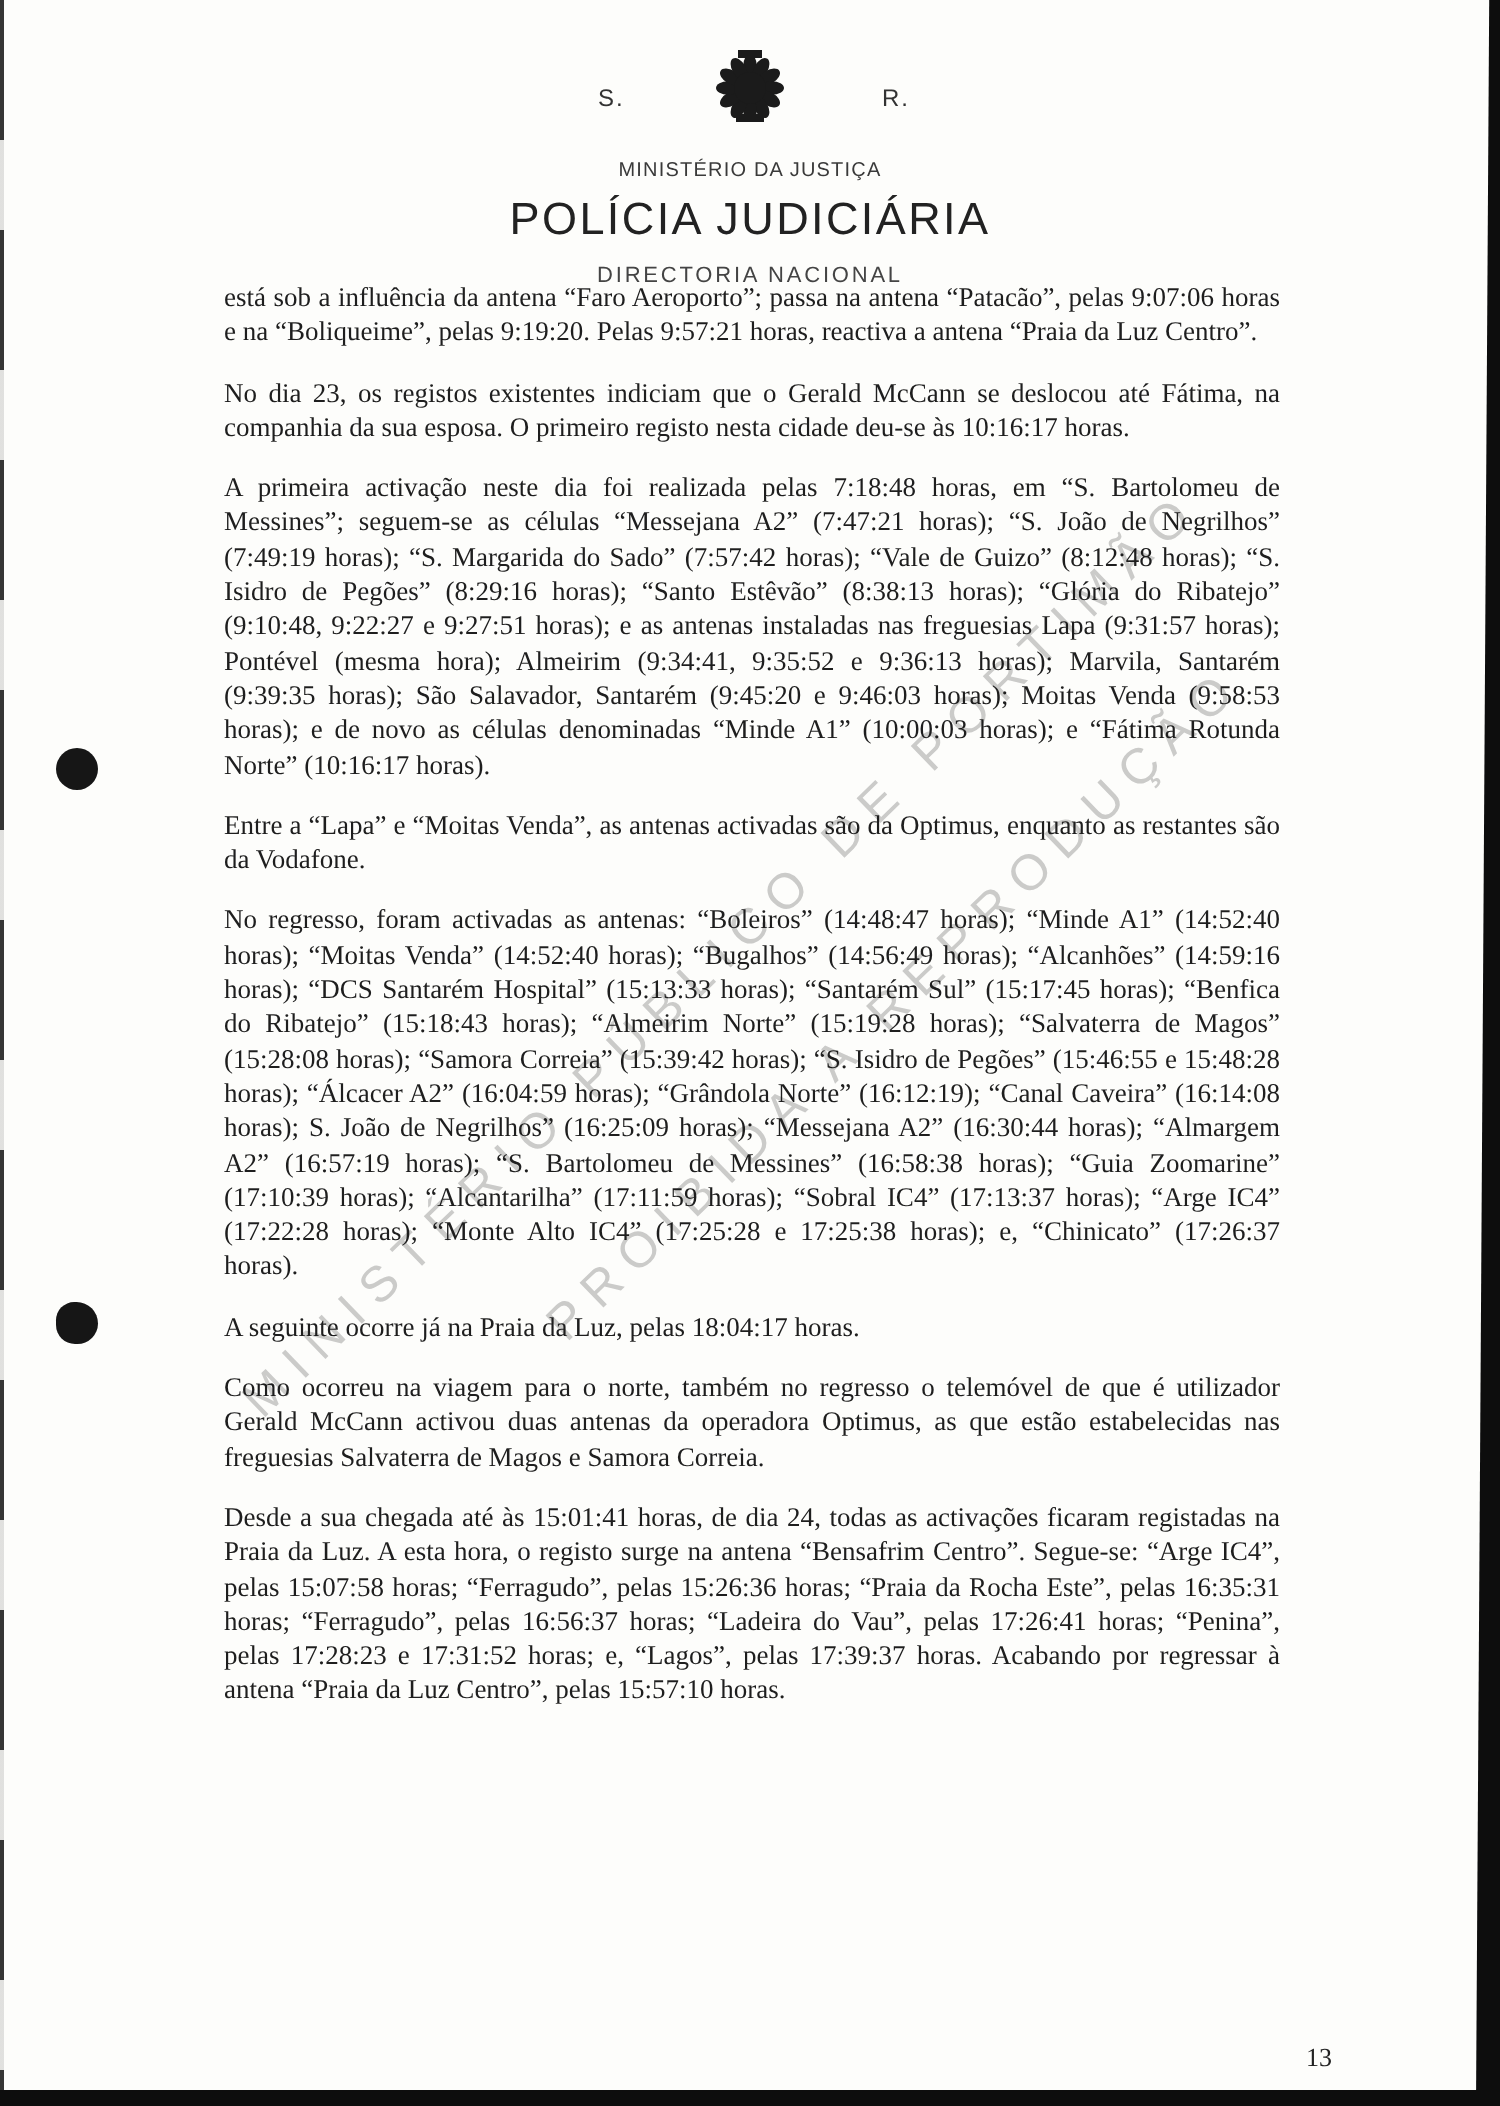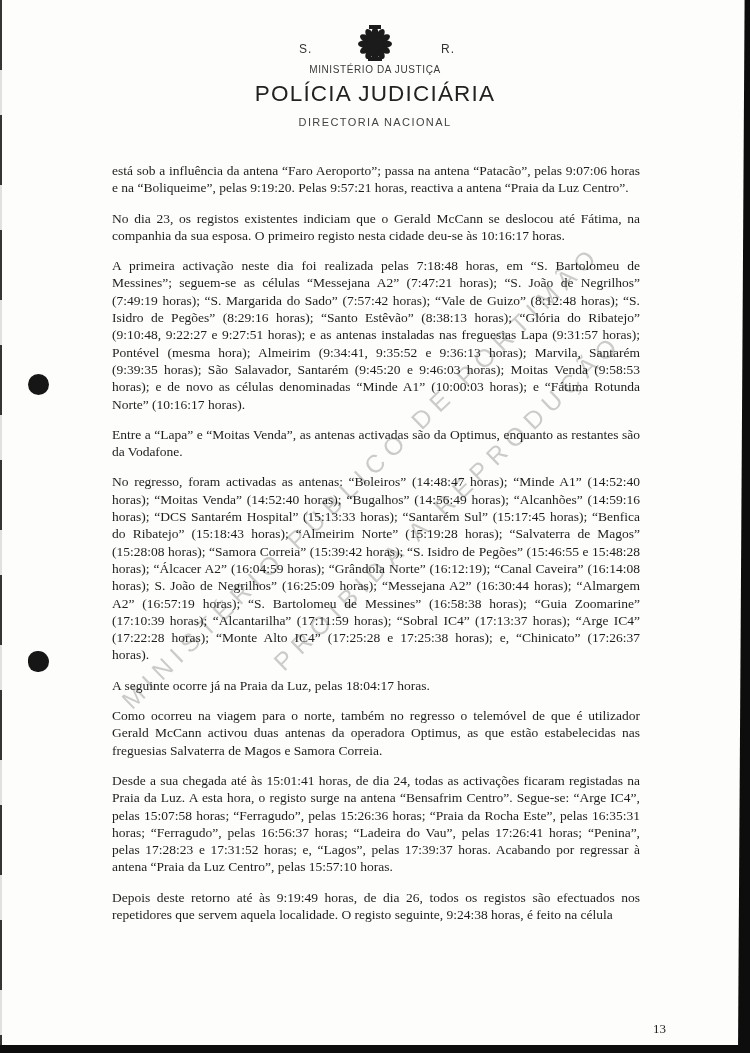--- a/index.html
+++ b/index.html
@@ -35,41 +35,41 @@
   .hole-punch.hp2 { top: 651px; border-radius: 46% 54% 52% 48%; }
 
   
   .header { position: absolute; left: 0; top: 24px; width: 750px; text-align: center;
             font-family: "Liberation Sans", sans-serif; color: #2a2a2a; }
   .crest-row { position: relative; height: 40px; width: 180px; margin: 0 auto; }
   .crest-row .sig { position: absolute; top: 18px; font-size: 12px; letter-spacing: 1px; color: #333; }
   .crest-row .sig.left { left: 14px; }
   .crest-row .sig.right { right: 10px; }
   .crest { position: absolute; left: 50%; top: 0; transform: translateX(-50%); }
-  .ministry { margin-top: 0; font-size: 10px; letter-spacing: 0.6px; color: #3a3a3a; }
+  .ministry { margin-top: 16px; font-size: 10px; letter-spacing: 0.6px; color: #3a3a3a; }
   .pj-title { margin-top: 6px; font-size: 22.5px; letter-spacing: 1.2px; color: #222; font-weight: 400; }
   .directoria { margin-top: 9px; font-size: 11px; letter-spacing: 1.4px; color: #444; }
 
   
   .watermark {
     position: absolute; left: 388px; top: 505px;
     transform: translate(-50%, -50%) rotate(-44deg);
     transform-origin: center;
     z-index: 1;
     font-family: "Liberation Sans", sans-serif;
     font-size: 25px; letter-spacing: 7px; white-space: nowrap;
     color: rgba(105,105,105,0.34);
     text-align: center; line-height: 78px;
     pointer-events: none;
   }
   .watermark .wm2 { margin-left: 90px; }
 
   
   .content {
-    position: absolute; left: 112px; top: 162px; width: 528px; z-index: 2;
+    position: absolute; left: 112px; top: 140px; width: 528px; z-index: 2;
     font-size: 13.5px; line-height: 17.3px; text-align: justify;
   }
   .content p { margin: 0 0 13px 0; }
   .content b { font-weight: normal; }
 
   .page-number {
     position: absolute; left: 653px; top: 985px; z-index: 2;
     font-size: 13px; color: #222; margin-top: 36px;
   }
 </style>
@@ -132,18 +132,17 @@
 
 
     <p><span>No regresso, foram activadas as antenas: “Boleiros” (14:48:47 horas); “Minde A1” (14:52:40 horas); “Moitas Venda” (14:52:40 horas); “Bugalhos” (14:56:49 horas); “Alcanhões” (14:59:16 horas); “DCS Santarém Hospital” (15:13:33 horas); “Santarém Sul” (15:17:45 horas); “Benfica do Ribatejo” (15:18:43 horas); “Almeirim Norte” (15:19:28 horas); “Salvaterra de Magos” (15:28:08 horas); “Samora Correia” (15:39:42 horas); “S. Isidro de Pegões” (15:46:55 e 15:48:28 horas); “Álcacer A2” (16:04:59 horas); “Grândola Norte” (16:12:19); “Canal Caveira” (16:14:08 horas); S. João de Negrilhos” (16:25:09 horas); “Messejana A2” (16:30:44 horas); “Almargem A2” (16:57:19 horas); “S. Bartolomeu de Messines” (16:58:38 horas); “Guia Zoomarine” (17:10:39 horas); “Alcantarilha” (17:11:59 horas); “Sobral IC4” (17:13:37 horas); “Arge IC4” (17:22:28 horas); “Monte Alto IC4” (17:25:28 e 17:25:38 horas); e, “Chinicato” (17:26:37 horas).</span></p>
 
     <p><span>A seguinte ocorre já na Praia da Luz, pelas 18:04:17 horas.</span></p>
 
     <p><span>Como ocorreu na viagem para o norte, também no regresso o telemóvel de que é utilizador Gerald McCann activou duas antenas da operadora Optimus, as que estão estabelecidas nas freguesias Salvaterra de Magos e Samora Correia.</span></p>
 
     <p><span>Desde a sua chegada até às 15:01:41 horas, de </span><b>dia 24</b><span>, todas as activações ficaram registadas na Praia da Luz. A esta hora, o registo surge na antena “Bensafrim Centro”. Segue-se: “Arge IC4”, pelas 15:07:58 horas; “Ferragudo”, pelas 15:26:36 horas; “Praia da Rocha Este”, pelas 16:35:31 horas; “Ferragudo”, pelas 16:56:37 horas; “Ladeira do Vau”, pelas 17:26:41 horas; “Penina”, pelas 17:28:23 e 17:31:52 horas; e, “Lagos”, pelas 17:39:37 horas. Acabando por regressar à antena “Praia da Luz Centro”, pelas 15:57:10 horas.</span></p>
 
-    <p><span>Depois deste retorno até às 9:19:49 horas, de </span><b>dia 26</b><span>, todos os registos são efectuados nos repetidores que servem aquela localidade. O registo seguinte, 9:24:38 horas, é feito na célula</span></p>
   </main>
 
   <div class="page-number">13</div>
 
 </div>
 
 </body></html>

